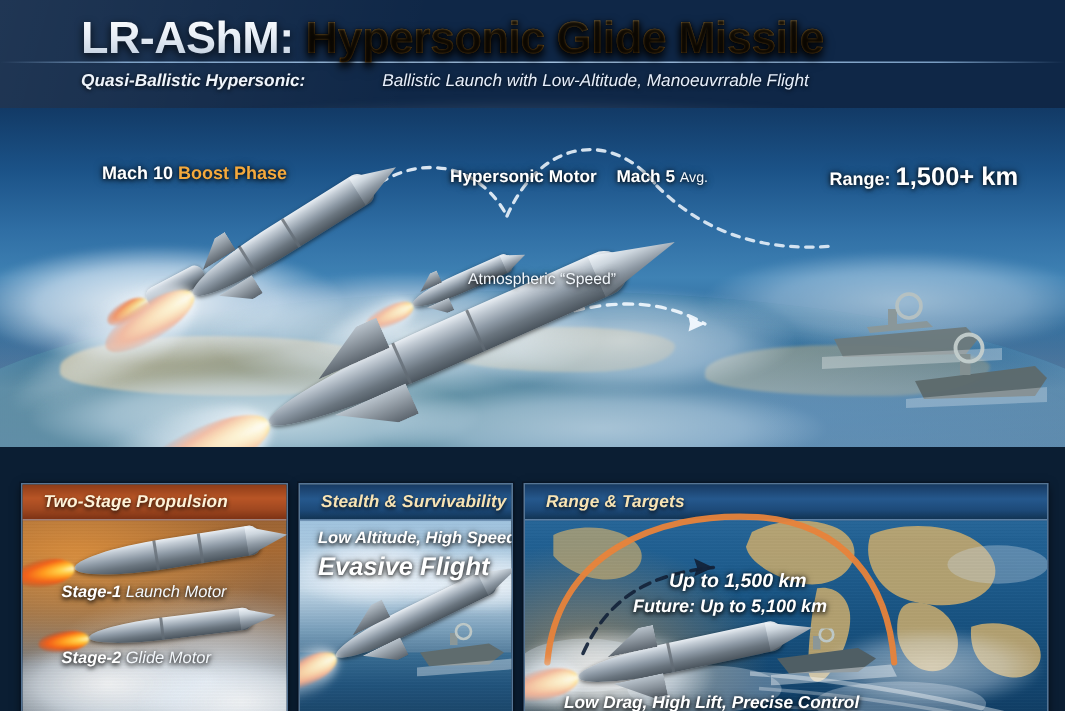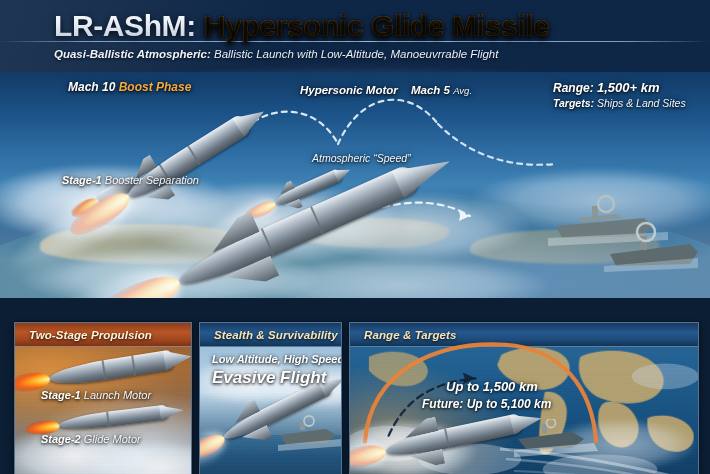--- a/index.html
+++ b/index.html
@@ -52,21 +52,21 @@
     -webkit-background-clip:text; background-clip:text; color:transparent;
     filter:drop-shadow(0 2px 3px rgba(0,0,0,.8));
   }
 
   .subtitle{
     position:absolute; left:54px; top:48px; z-index:5;
     font-size:11.5px; font-style:italic; color:#eef4fb; white-space:nowrap;
     text-shadow:0 1px 3px rgba(0,0,0,.85);
   }
   .subtitle .s-a{ font-weight:bold; }
-  .subtitle .s-b{ font-weight:normal; color:#e6eefa; }
+  .subtitle .s-b{ font-weight:normal; color:#e6eefa;margin-left:48px; }
 
   
   .scene{
     position:absolute; left:0; top:72px; width:710px; height:226px; overflow:hidden;
     background:
       linear-gradient(180deg,#123a66 0%,#1b5287 18%,#2f6ea4 36%,#3f82b4 50%,#2e6897 66%,#1d4a78 80%,#15385c 100%);
   }
   
   .ocean{
     position:absolute; left:-8%; bottom:-46px; width:116%; height:150px;
@@ -126,22 +126,23 @@
     border-radius:50%;
     background:radial-gradient(ellipse at 100% 50%, rgba(255,255,255,.85) 0%, rgba(235,243,250,.55) 35%, rgba(225,238,250,0) 72%);
     filter:blur(3px);
   }
 
   
   .arc-svg{ position:absolute; left:0; top:0; width:100%; height:100%; overflow:visible; }
 
   
   .lbl{
-    position:absolute; white-space:nowrap; font-style:italic; z-index:9;
+    position:absolute; white-space:nowrap; z-index:9;
     text-shadow:0 1px 3px rgba(0,0,0,.92), 0 0 6px rgba(0,0,0,.6);
+    margin-top:28px;
   }
   .lbl .w{ color:#ffffff; font-weight:bold; }
   .lbl .o{ color:#f5a93c; font-weight:bold; }
   .lbl .n{ color:#f2f7fc; font-weight:normal; }
 
   
   .panels{
     position:absolute; left:0; top:298px; width:710px; height:176px;
     background:#0b1e33;
   }
@@ -193,21 +194,21 @@
 
   <div class="header-band">
     <div class="hdr-rule"></div>
   </div>
 
   <div class="title">
     <span class="t-a">LR-AShM:</span><span>&nbsp;</span><span class="t-b">Hypersonic Glide Missile</span>
   </div>
 
   <div class="subtitle">
-    <span class="s-a">Quasi-Ballistic Atmospheric:</span>
+    <span class="s-a">Quasi-Ballistic Hypersonic:</span>
     <span class="s-b">Ballistic Launch with Low-Altitude, Manoeuvrrable Flight</span>
   </div>
 
   <div class="scene">
 
     <div class="ocean"></div>
     <div class="landmass" style="left:40px;  top:152px; width:210px; height:40px;"></div>
     <div class="landmass" style="left:300px; top:146px; width:150px; height:30px; opacity:.75;"></div>
     <div class="landmass" style="left:470px; top:158px; width:190px; height:34px; opacity:.6;"></div>
 
@@ -278,47 +279,39 @@
       </g>
     </svg>
 
     <div class="haze"></div>
 
     <div class="lbl" style="left:68px; top:8px; font-size:12px;">
       <span class="w">Mach 10</span>
       <span class="o">Boost Phase</span>
     </div>
 
-    <div class="lbl" style="left:62px; top:102px; font-size:11px;">
-      <span class="w">Stage-1</span>
-      <span class="n">Booster Separation</span>
-    </div>
 
     <div class="lbl" style="left:300px; top:12px; font-size:11.5px;">
       <span class="w">Hypersonic Motor</span>
     </div>
 
     <div class="lbl" style="left:411px; top:12px; font-size:11.5px;">
       <span class="w">Mach 5</span>
       <span class="n" style="font-size:9.5px;">Avg.</span>
     </div>
 
     <div class="lbl" style="left:312px; top:80px; font-size:10.5px;">
       <span class="n">Atmospheric “Speed”</span>
     </div>
 
     <div class="lbl" style="left:553px; top:8px; font-size:12px;">
       <span class="w">Range:</span>
-      <span class="w" style="font-size:13px;">1,500+ km</span>
-    </div>
-
-    <div class="lbl" style="left:553px; top:25px; font-size:10.5px;">
-      <span class="w">Targets:</span>
-      <span class="n">Ships &amp; Land Sites</span>
-    </div>
+      <span class="w" style="font-size:17px;">1,500+ km</span>
+    </div>
+
   </div>
 
   <div class="panels">
 
     <div class="panel" id="panel-1">
       <div class="p-bg" style="background:
             radial-gradient(ellipse 120% 70% at 20% 30%, rgba(255,170,70,.55), rgba(255,150,50,0) 62%),
             radial-gradient(ellipse 100% 60% at 70% 80%, rgba(230,238,246,.85), rgba(230,238,246,0) 65%),
             linear-gradient(180deg,#8a5a32 0%,#a86a33 26%,#8d6b4c 52%,#7a7f84 74%,#9aa6b0 100%);"></div>
       <div class="cloudband" style="left:-18px; top:104px; width:150px; height:58px; opacity:.9;"></div>
@@ -449,16 +442,19 @@
         <rect x="28" y="5" width="5" height="9" fill="#8b9798"></rect>
         <circle cx="37" cy="4" r="4.5" fill="none" stroke="#bcc7c6" stroke-width="1.8"></circle>
         <path d="M0,31 L80,24 L84,32 L0,38 Z" fill="rgba(255,255,255,.4)"></path>
       </svg>
       <svg style="position:absolute; left:150px; top:120px; width:200px; height:46px; z-index:5;" viewBox="0 0 200 46">
         <path d="M0,6 C60,10 130,22 200,40" fill="none" stroke="rgba(255,255,255,.4)" stroke-width="3"></path>
         <path d="M6,16 C66,20 136,30 200,46" fill="none" stroke="rgba(255,255,255,.3)" stroke-width="2.4"></path>
         <path d="M14,28 C70,30 140,38 196,46" fill="none" stroke="rgba(255,255,255,.22)" stroke-width="2"></path>
       </svg>
 
+      <div class="p-txt" style="left:26px; top:140px; font-size:11.5px; z-index:9;">
+        <span class="w">Low Drag, High Lift, Precise Control</span>
+      </div>
       <div class="scan"></div>
     </div>
   </div>
 </div>
 
 </body></html>

